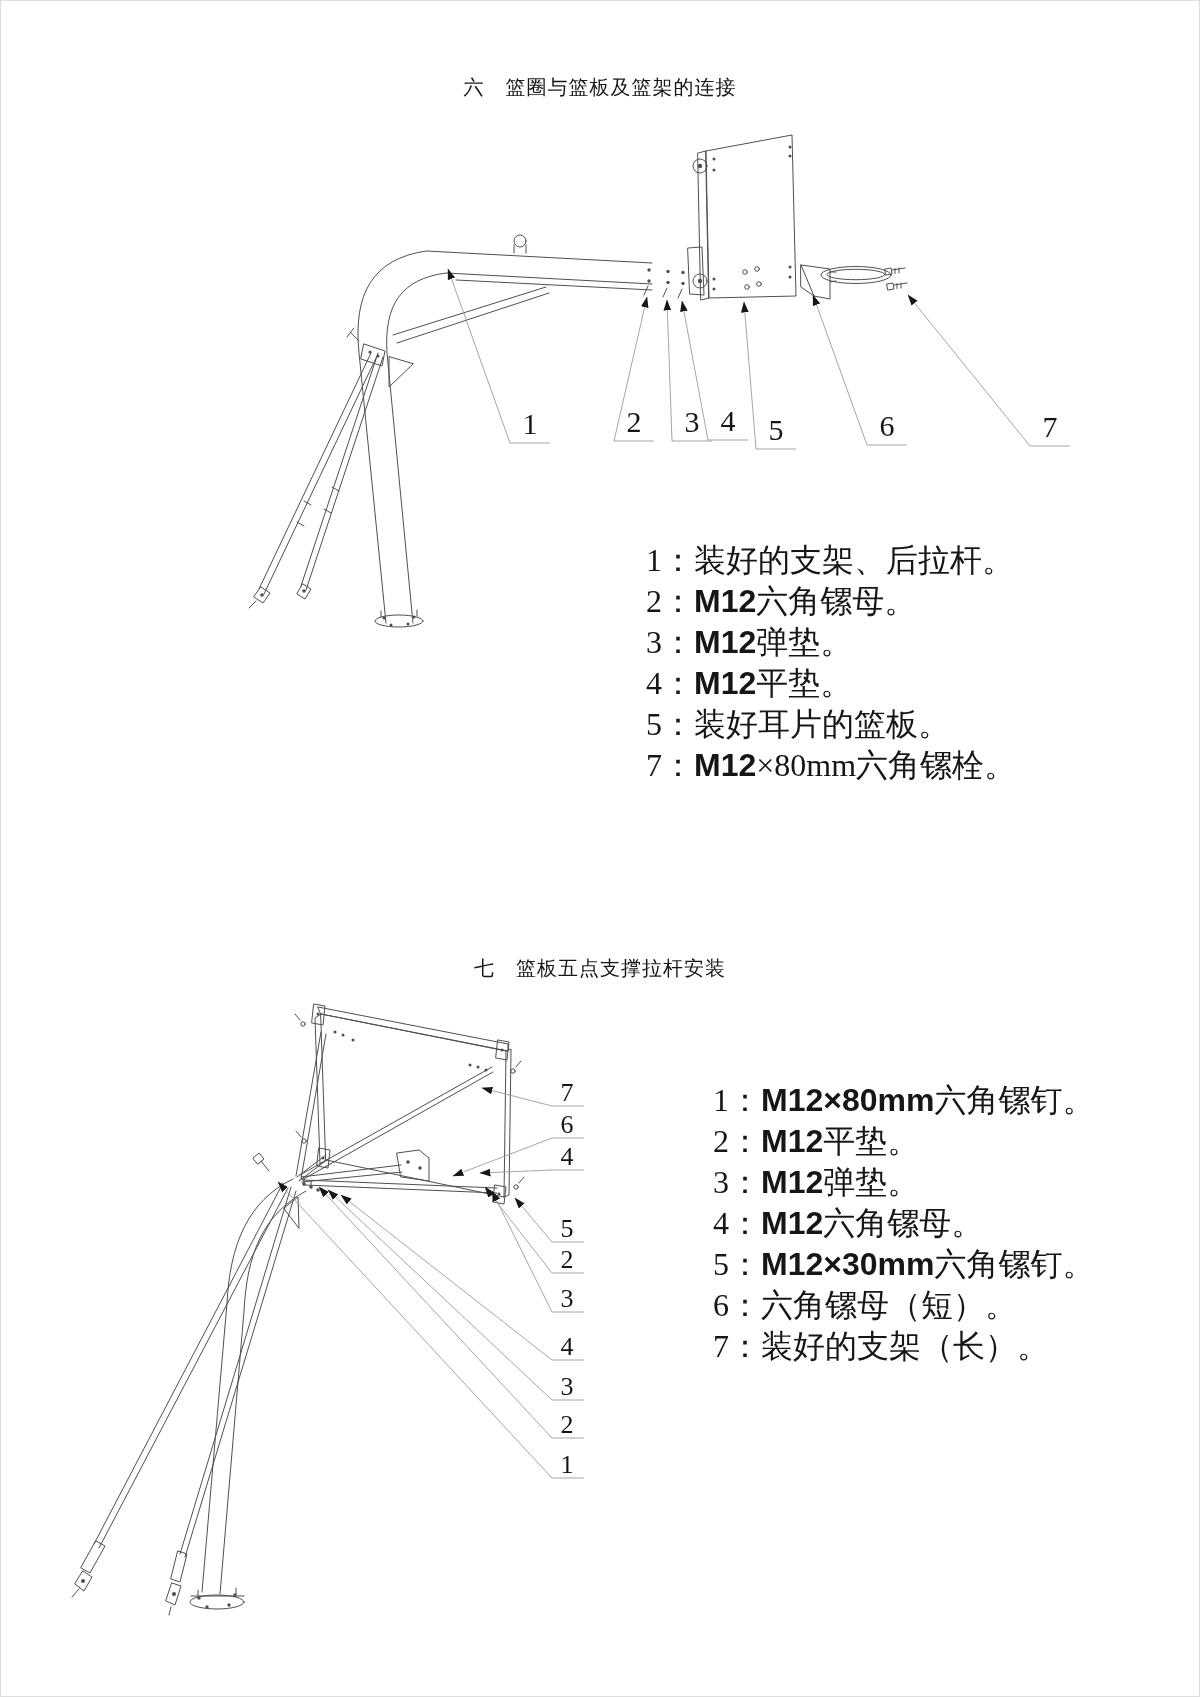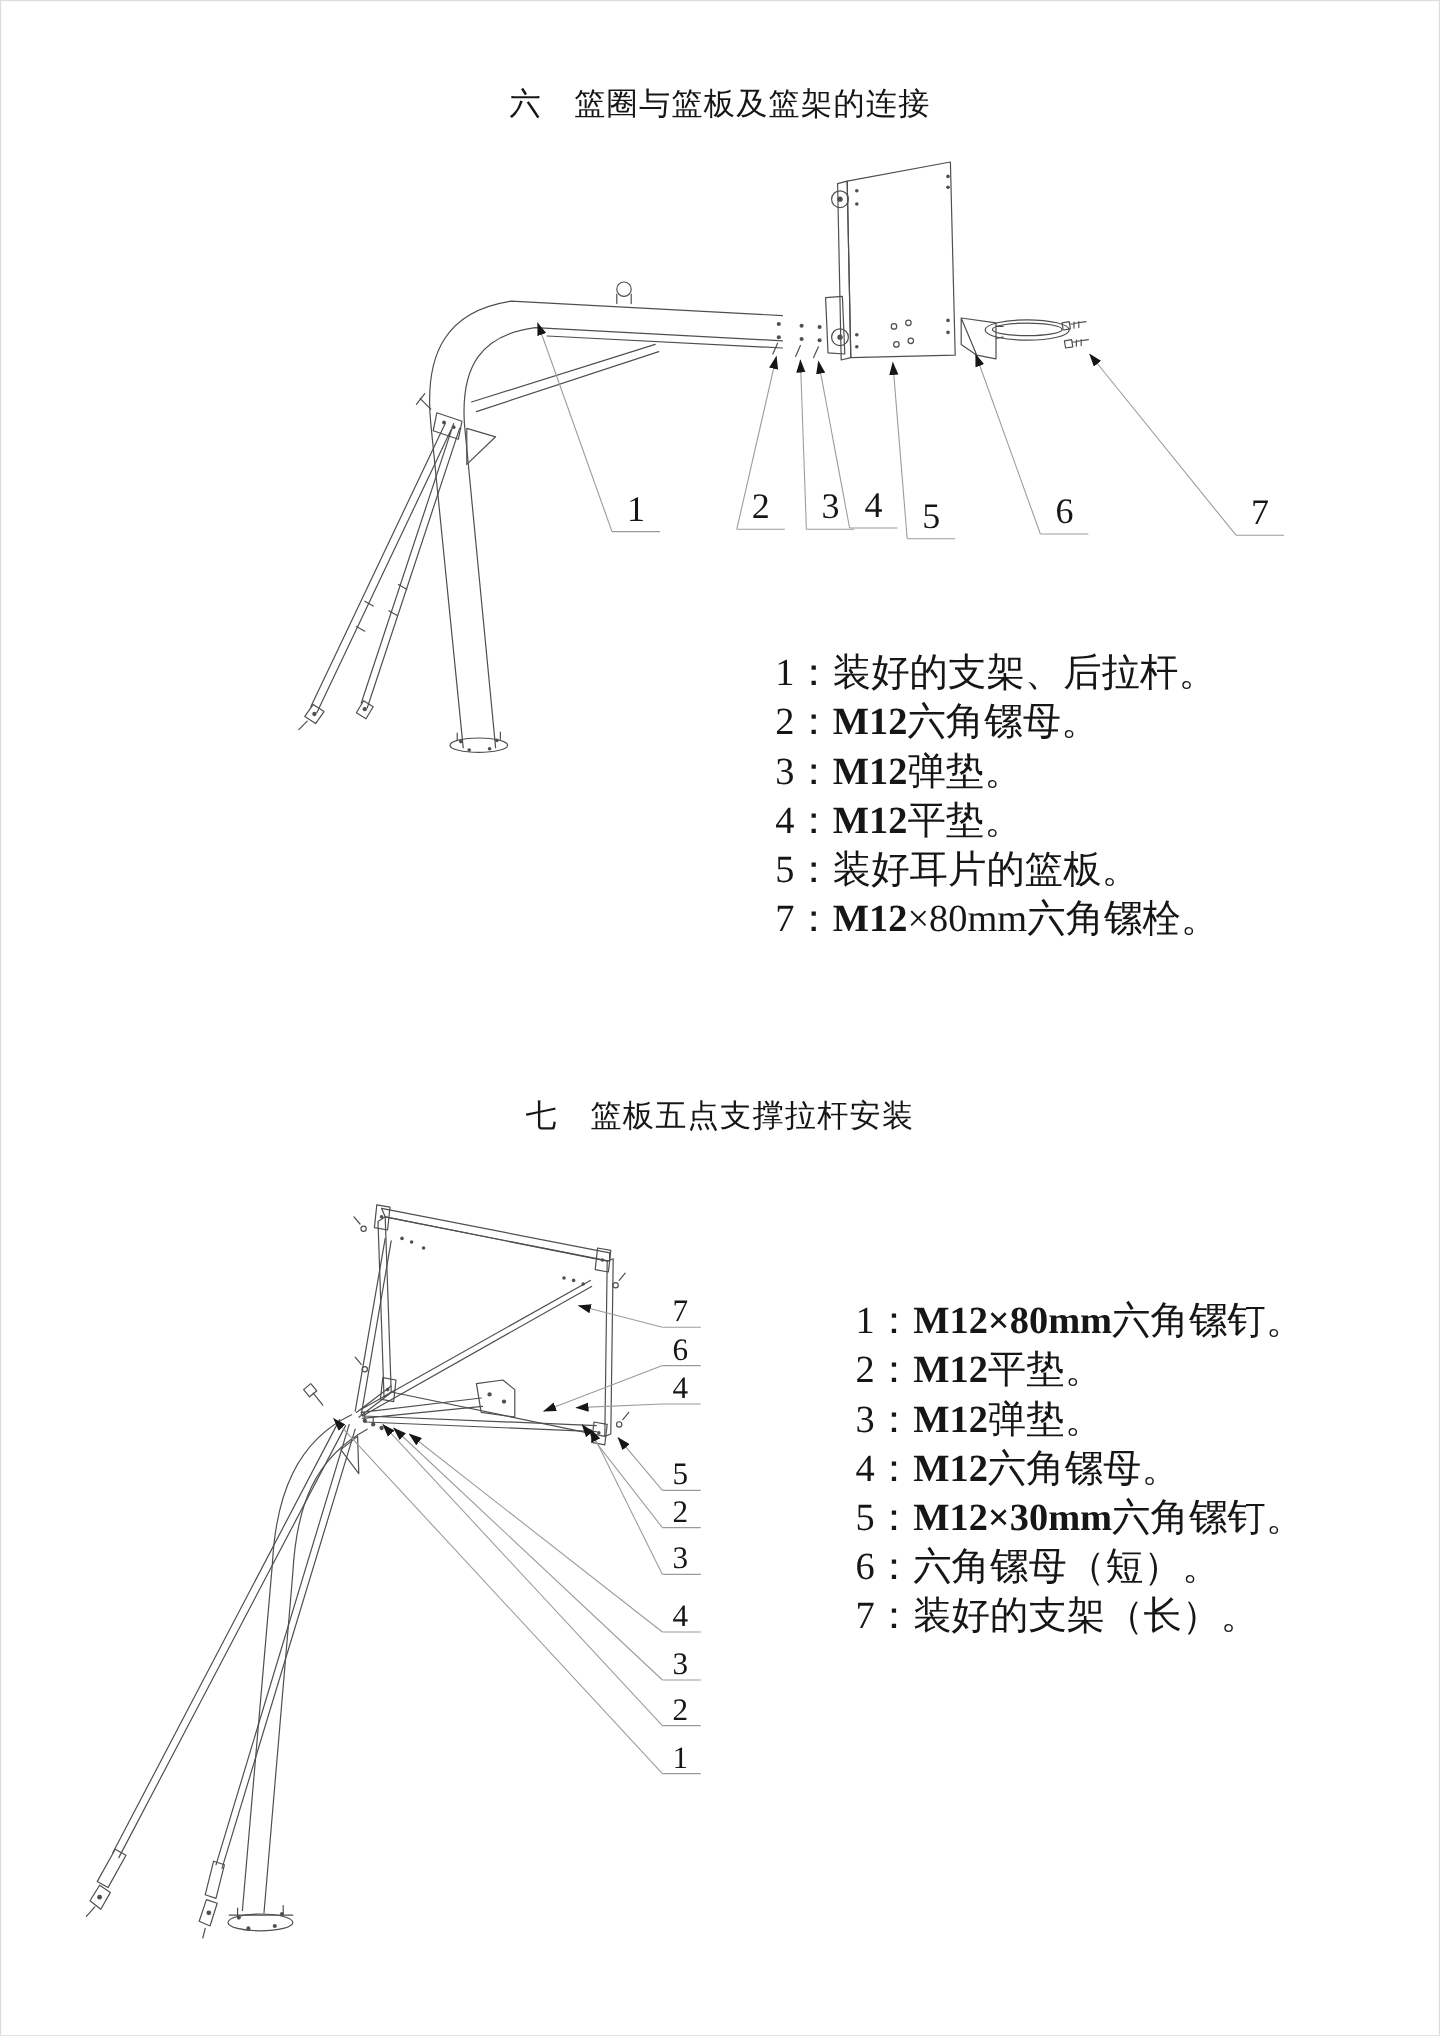--- a/index.html
+++ b/index.html
@@ -15,48 +15,48 @@
     background:#ffffff;
     border:1px solid #dedede;
     box-sizing:border-box;
     overflow:hidden;
     font-family:"Liberation Serif","DejaVu Serif",serif;
     color:var(--ink);
   }
   .sec-title{
     position:absolute;left:0;width:100%;
     text-align:center;
-    font-size:26px;line-height:34px;
+    font-size:20px;line-height:34px;
     letter-spacing:1px;
     color:var(--ink);
     white-space:pre;
   }
   .parts-list{
     position:absolute;
     font-size:32px;
     color:var(--ink);
   }
   .part-row{height:41px;line-height:41px;white-space:nowrap;}
   .plabel,.ptext,.psize{font-family:"Liberation Serif","DejaVu Serif",serif;}
-  .pcode{font-family:Liberation Serif, serif;font-weight:700;}
+  .pcode{font-family:Liberation Sans, sans-serif;font-weight:700;}
   svg.art{position:absolute;left:0;top:0;}
   .ln{fill:none;stroke:var(--line);stroke-width:1;stroke-linejoin:round;stroke-linecap:round;}
   .dt{fill:var(--line);stroke:none;}
   .ld{fill:none;stroke:var(--leader);stroke-width:0.9;}
   .ar{fill:var(--ink);stroke:none;}
   .cn1{font-family:"Liberation Serif","DejaVu Serif",serif;font-size:30px;fill:var(--ink);}
   .cn2{font-family:"Liberation Serif","DejaVu Serif",serif;font-size:26px;fill:var(--ink);}
 </style>
 </head>
 <body>
 
 <div class="page">
 
   <div class="sec-title" style="top:69px">六　篮圈与篮板及篮架的连接</div>
-  <div class="sec-title" style="top:912px">七　篮板五点支撑拉杆安装</div>
+  <div class="sec-title" style="top:950px">七　篮板五点支撑拉杆安装</div>
 
   <svg class="art" width="1200" height="1697" viewBox="0 0 1200 1697">
     <defs>
       <marker id="arw" viewBox="0 0 10 7" refX="9.5" refY="3.5" markerWidth="11" markerHeight="8" orient="auto" markerUnits="userSpaceOnUse">
         <path class="ar" d="M0,0 L10,3.5 L0,7 Z"></path>
       </marker>
     </defs>
 
     <g>
 

